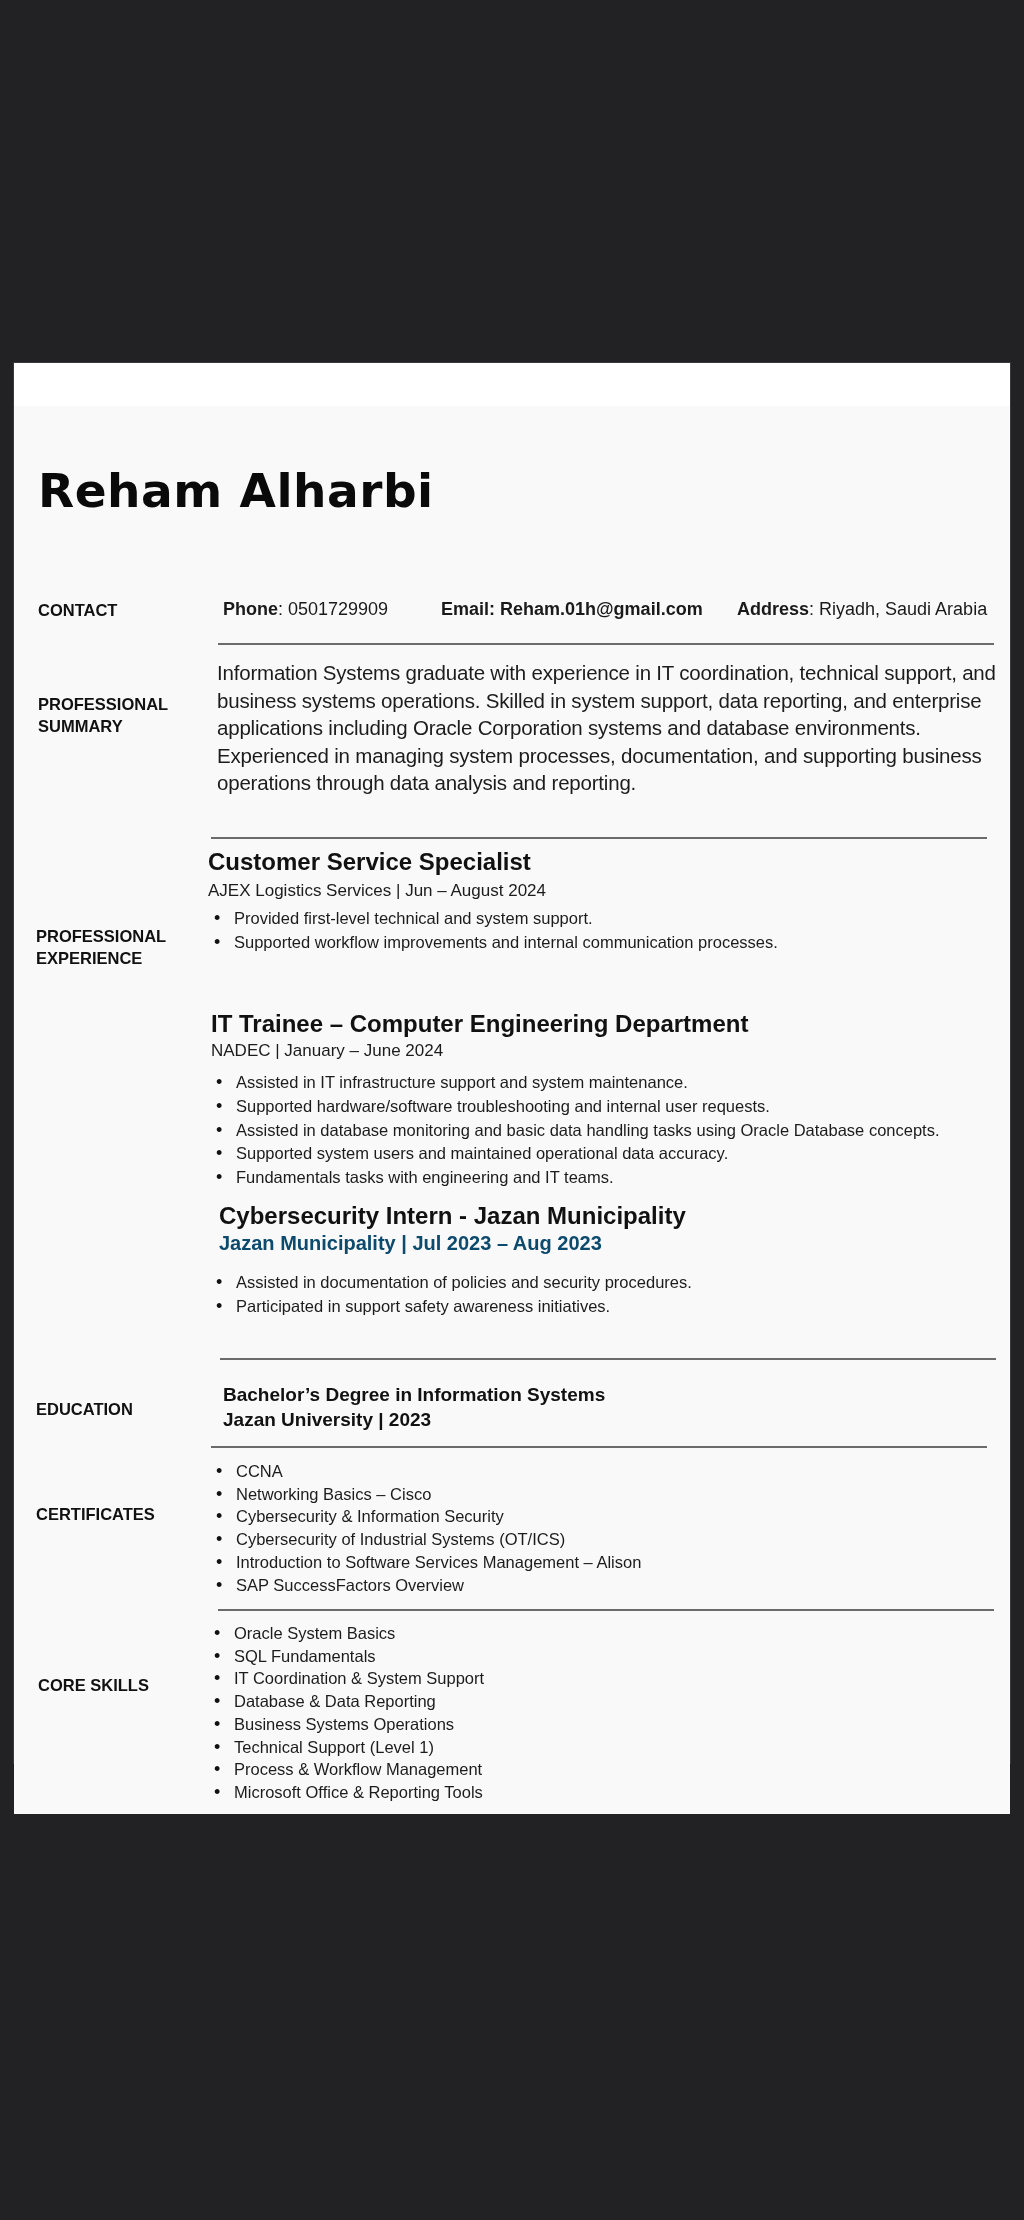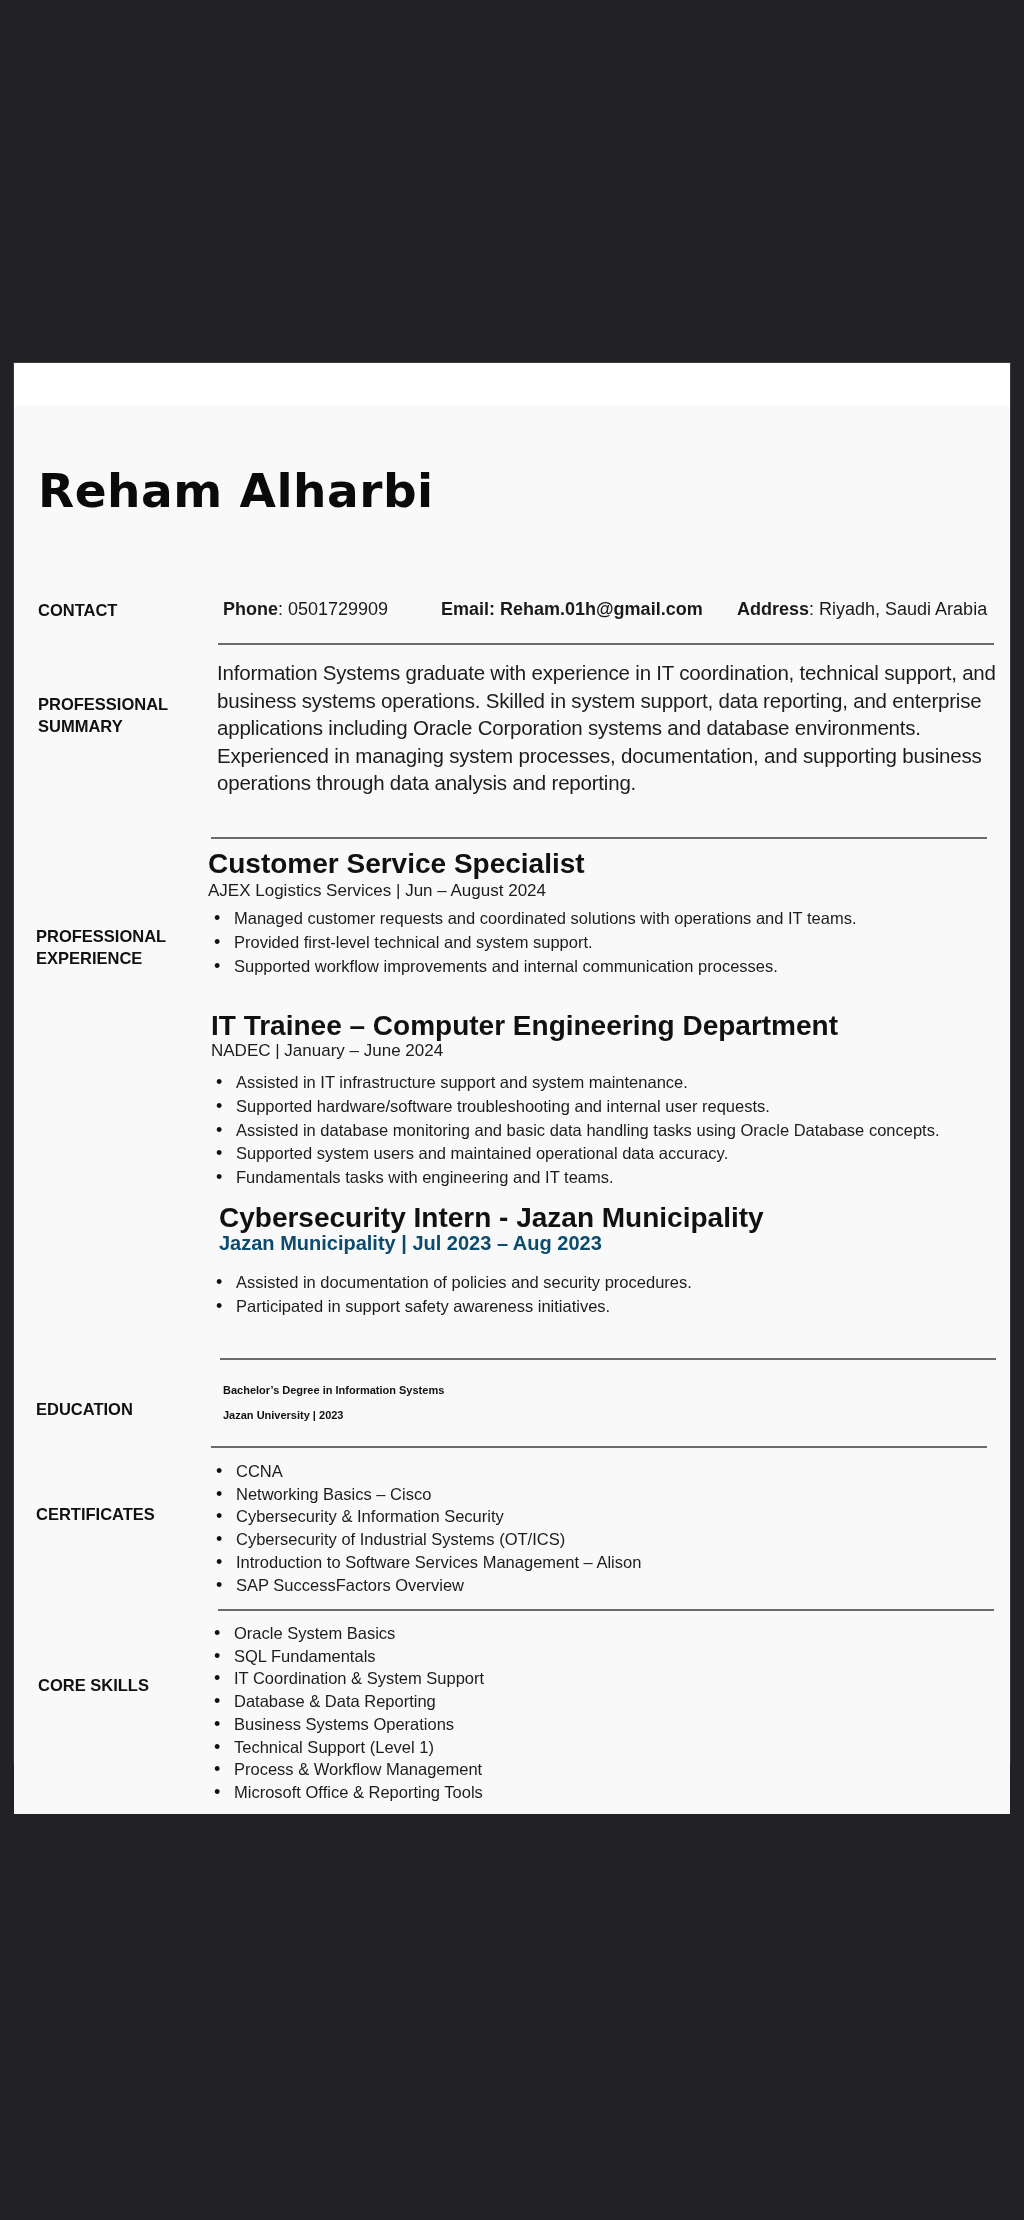--- a/index.html
+++ b/index.html
@@ -7,27 +7,27 @@
   body { position: relative; font-family: "Liberation Sans", sans-serif; color: #111; }
   .page { position: absolute; left: 14px; top: 363px; width: 996px; height: 1400px; background: #ffffff; box-shadow: 0 0 0 1px #3a3a3c; }
   .page-inner { position: absolute; left: 0; top: 43px; width: 996px; height: 1408px; background: #f9f9f9; }
   .abs { position: absolute; white-space: nowrap; }
   .name { left: 24px; top: 100px; font-size: 47px; font-weight: 700; letter-spacing: 0.5px; color: #0a0a0a; font-family: "DejaVu Sans", sans-serif; }
   .sec-label { font-size: 16.5px; font-weight: 700; color: #111; line-height: 22px; text-transform: uppercase; }
   .contact-item { font-size: 18px; color: #1a1a1a; }
   .contact-item b { font-weight: 700; }
   .divider { position: absolute; height: 2px; background: #6b6b6b; }
   .summary { left: 203px; top: 250px; width: 780px; font-size: 20.5px; line-height: 27.5px; color: #1c1c1c; white-space: normal; letter-spacing: -0.2px; }
-  .job-title { font-size: 28px; font-weight: 700; color: #111; }
+  .job-title { font-size: 24px; font-weight: 700; color: #111; }
   .job-sub { font-size: 17px; color: #1c1c1c; }
   .job-sub-bold { font-size: 20px; font-weight: 700; color: #0c4a6e; }
   ul.blist { position: absolute; list-style: none; }
   ul.blist li { position: relative; padding-left: 22px; font-size: 16.5px; color: #1c1c1c; white-space: nowrap; }
   ul.blist li::before { content: "\2022"; position: absolute; left: 2px; top: 0; font-size: 18px; color: #111; }
-  .edu { font-size: 11px; font-weight: 700; color: #111; }
+  .edu { font-size: 19px; font-weight: 700; color: #111; }
 </style>
 </head>
 <body>
 
 <div class="page">
   <div class="page-inner"></div>
 
   <div class="abs name">Reham Alharbi</div>
 
   <div class="abs sec-label" style="left:24px; top:236px;">CONTACT</div>
@@ -50,21 +50,20 @@
   <div class="divider" style="left:197px; top:474px; width:776px;"></div>
 
   <div class="abs sec-label" style="left:22px; top:562px;">
     <div>PROFESSIONAL</div>
     <div>EXPERIENCE</div>
   </div>
 
   <div class="abs job-title" style="left:194px; top:485px;">Customer Service Specialist</div>
   <div class="abs job-sub" style="left:194px; top:518px;">AJEX Logistics Services | Jun  – August 2024</div>
   <ul class="blist" style="left:198px; top:543px; line-height:24px;">
-    <li> Managed customer requests and coordinated solutions with operations and IT teams.</li>
     <li>Provided first-level technical and system support.</li>
     <li>Supported workflow improvements and internal communication processes.</li>
   </ul>
 
   <div class="abs job-title" style="left:197px; top:647px;">IT Trainee – Computer Engineering Department</div>
   <div class="abs job-sub" style="left:197px; top:678px;">NADEC |  January – June 2024</div>
   <ul class="blist" style="left:200px; top:708px; line-height:23.8px;">
     <li>Assisted in IT infrastructure support and system maintenance.</li>
     <li>Supported hardware/software troubleshooting and internal user requests.</li>
     <li>Assisted in database monitoring and basic data handling tasks using Oracle Database concepts.</li>

